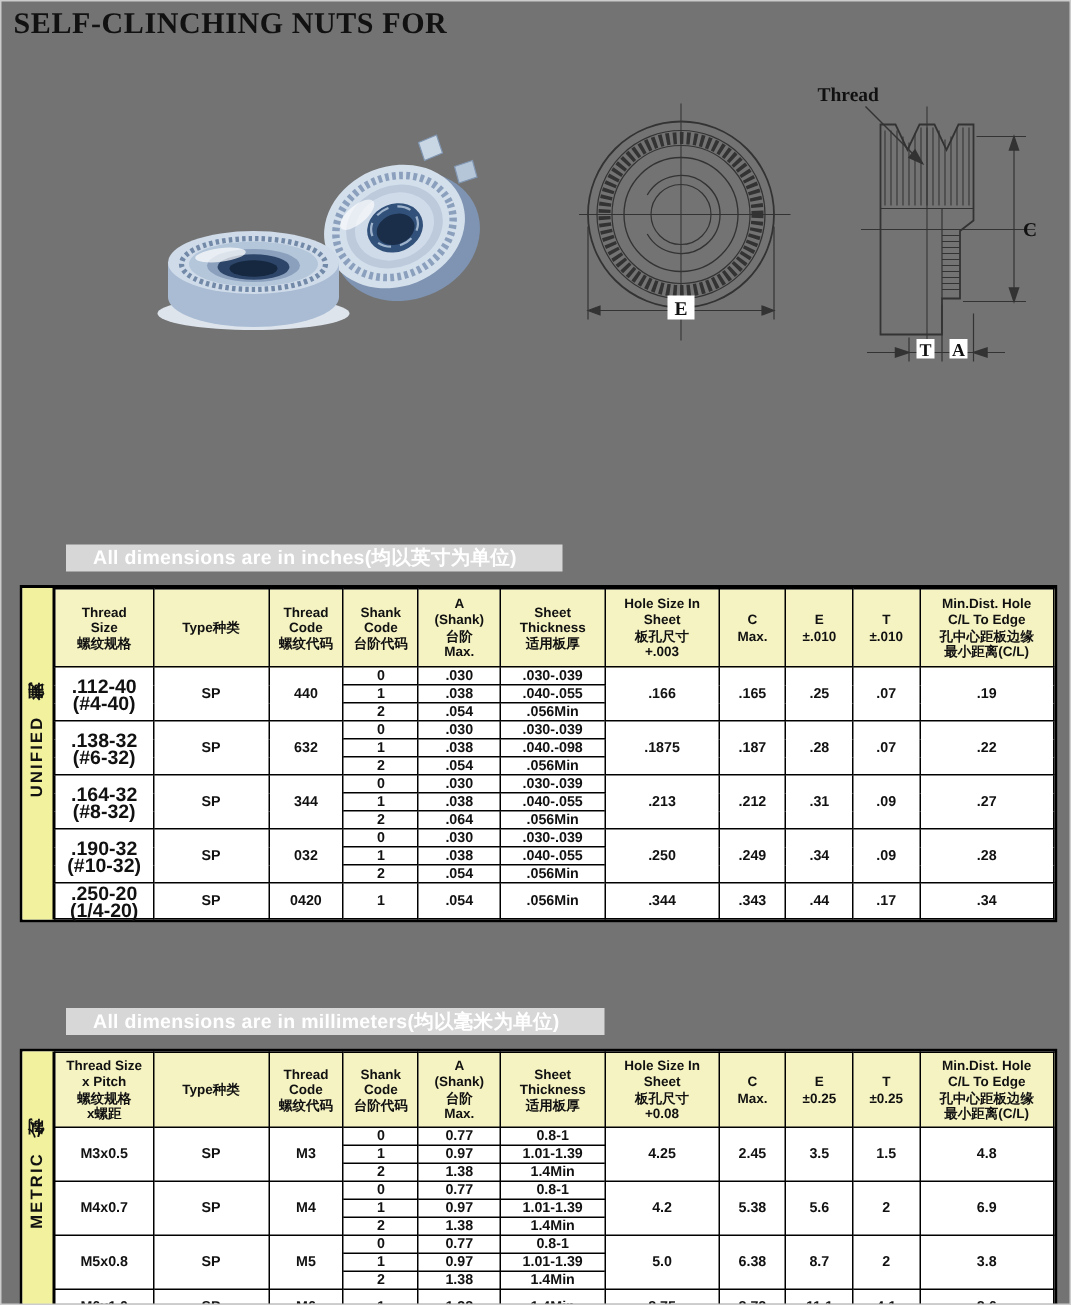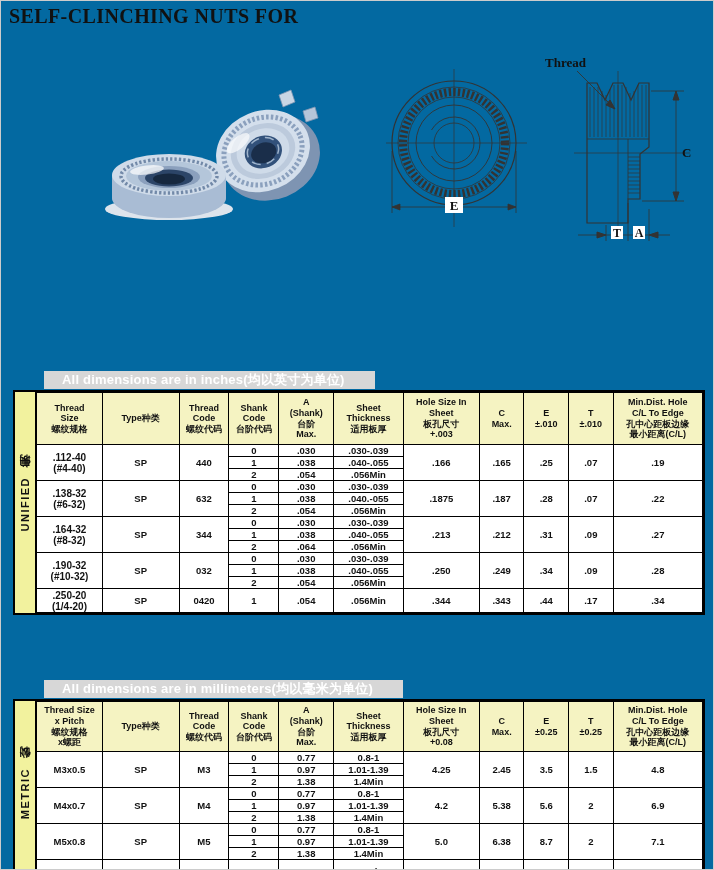--- a/index.html
+++ b/index.html
@@ -1,30 +1,30 @@
 <!DOCTYPE html>
 <html><head>
 <meta charset="utf-8">
 <style>
   * { margin:0; padding:0; box-sizing:border-box; }
   html,body { background:#e8e8e8; }
   .page {
-    position:relative; width:714px; height:870px; background:#0369a1;
+    position:relative; width:714px; height:870px; background:#737373;
     font-family:"Liberation Sans",sans-serif; overflow:hidden;
     margin:0 auto; border:1px solid #cccccc;
   }
   .title {
     position:absolute; left:8px; top:4px;
     font-family:"Liberation Serif",serif; font-weight:bold;
     font-size:20px; line-height:22px; color:#111; letter-spacing:0.4px;
   }
   .title .sp { margin-left:44px; }
 
   
-  .banner { position:absolute; height:26px; display:flex; align-items:flex-end; }
+  .banner { position:absolute; height:26px; display:flex; align-items:flex-start; }
   .banner .sq { width:16px; background:#f7c86e; }
   .banner .bar { background:#d7d7d7; display:flex; align-items:center; }
   .banner .txt {
     color:#ffffff; font-weight:bold; font-size:13px; letter-spacing:0.2px;
     padding:0 14px 0 18px; white-space:nowrap;
   }
 
   
   .tblwrap { position:absolute; display:flex; align-items:stretch; border:2px solid #000; background:#fff; }
   .strip {
@@ -36,21 +36,21 @@
     font-weight:bold; font-size:11px; letter-spacing:1.5px; color:#111; white-space:nowrap;
   }
   table.spec { border-collapse:collapse; table-layout:fixed; width:667px; }
   table.spec th, table.spec td {
     border:1px solid #000; text-align:center; vertical-align:middle;
     padding:0 1px; font-weight:bold; color:#111;
   }
   table.spec thead th { background:#f5f3c2; font-size:9px; line-height:1.18; height:52px; }
   #metric-table thead th { height:50px; }
   table.spec td { font-size:9.5px; line-height:11px; height:12px; }
-  table.spec td.sizecell { font-size:10px; }
+  table.spec td.sizecell { font-size:13px; }
   tbody.grp { border-top:1.5px solid #000; }
   tbody.grp tr.sub + tr.sub td { border-top:1px solid #8f8f8f; }
   tbody.single td { height:24px; }
   .multi { white-space:pre-line; }
 
   .photo { position:absolute; left:56px; top:78px; }
   .drawing { position:absolute; left:381px; top:50px; }
   svg text { font-family:"Liberation Serif",serif; font-weight:bold; fill:#111; }
 </style>
 </head>
@@ -280,21 +280,21 @@
           <td>.030-.039</td>
           <td rowspan="3">.1875</td>
           <td rowspan="3">.187</td>
           <td rowspan="3">.28</td>
           <td rowspan="3">.07</td>
           <td rowspan="3">.22</td>
         </tr>
         <tr class="sub">
           <td>1</td>
           <td>.038</td>
-          <td>.040.-055</td>
+          <td>.040.-098</td>
         </tr>
         <tr class="sub">
           <td>2</td>
           <td>.054</td>
           <td>.056Min</td>
         </tr>
       </tbody>
       <tbody class="grp">
         <tr class="sub">
           <td rowspan="3" class="multi sizecell">.164-32
@@ -483,21 +483,21 @@
           <td rowspan="3">M5x0.8</td>
           <td rowspan="3">SP</td>
           <td rowspan="3">M5</td>
           <td>0</td>
           <td>0.77</td>
           <td>0.8-1</td>
           <td rowspan="3">5.0</td>
           <td rowspan="3">6.38</td>
           <td rowspan="3">8.7</td>
           <td rowspan="3">2</td>
-          <td rowspan="3">7.1</td>
+          <td rowspan="3">3.8</td>
         </tr>
         <tr class="sub">
           <td>1</td>
           <td>0.97</td>
           <td>1.01-1.39</td>
         </tr>
         <tr class="sub">
           <td>2</td>
           <td>1.38</td>
           <td>1.4Min</td>

